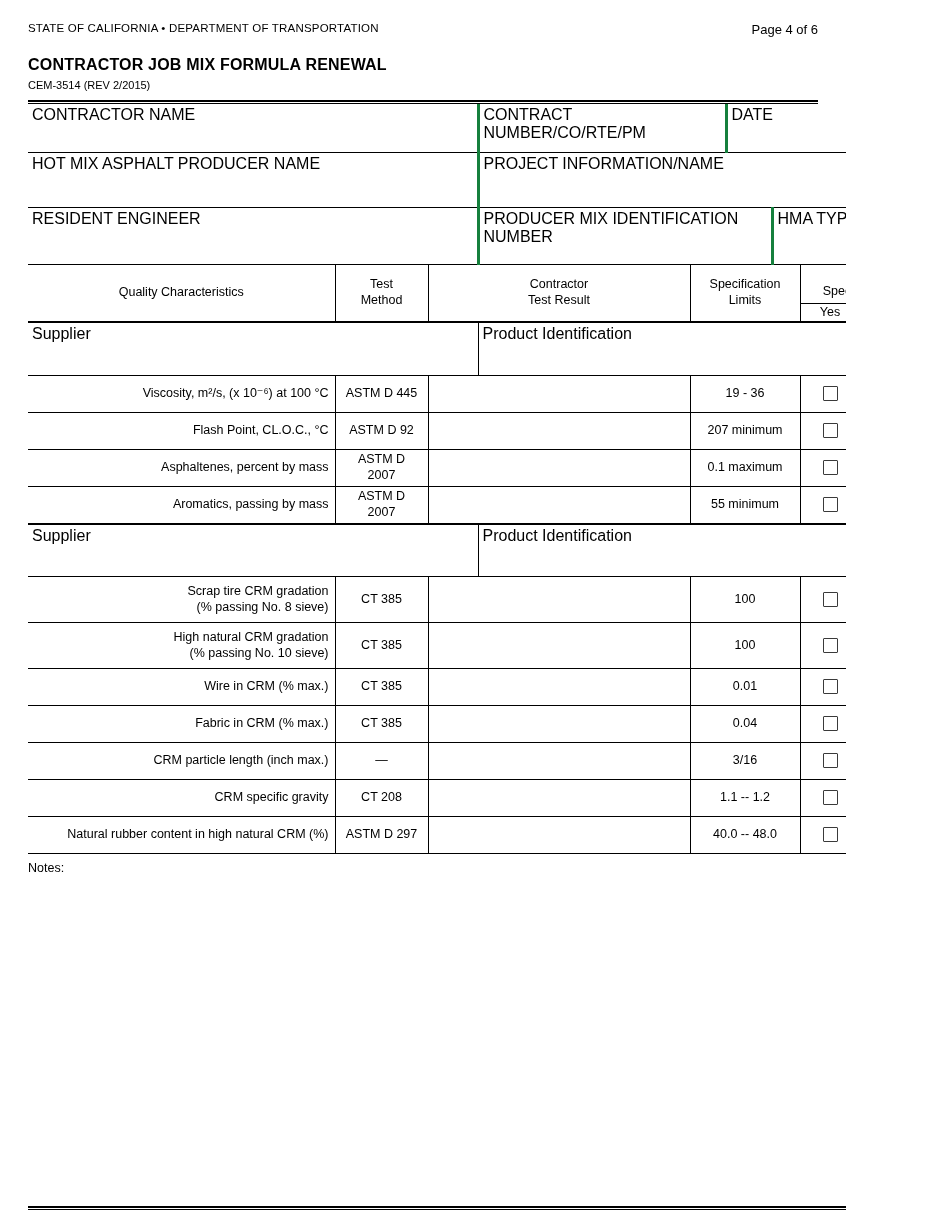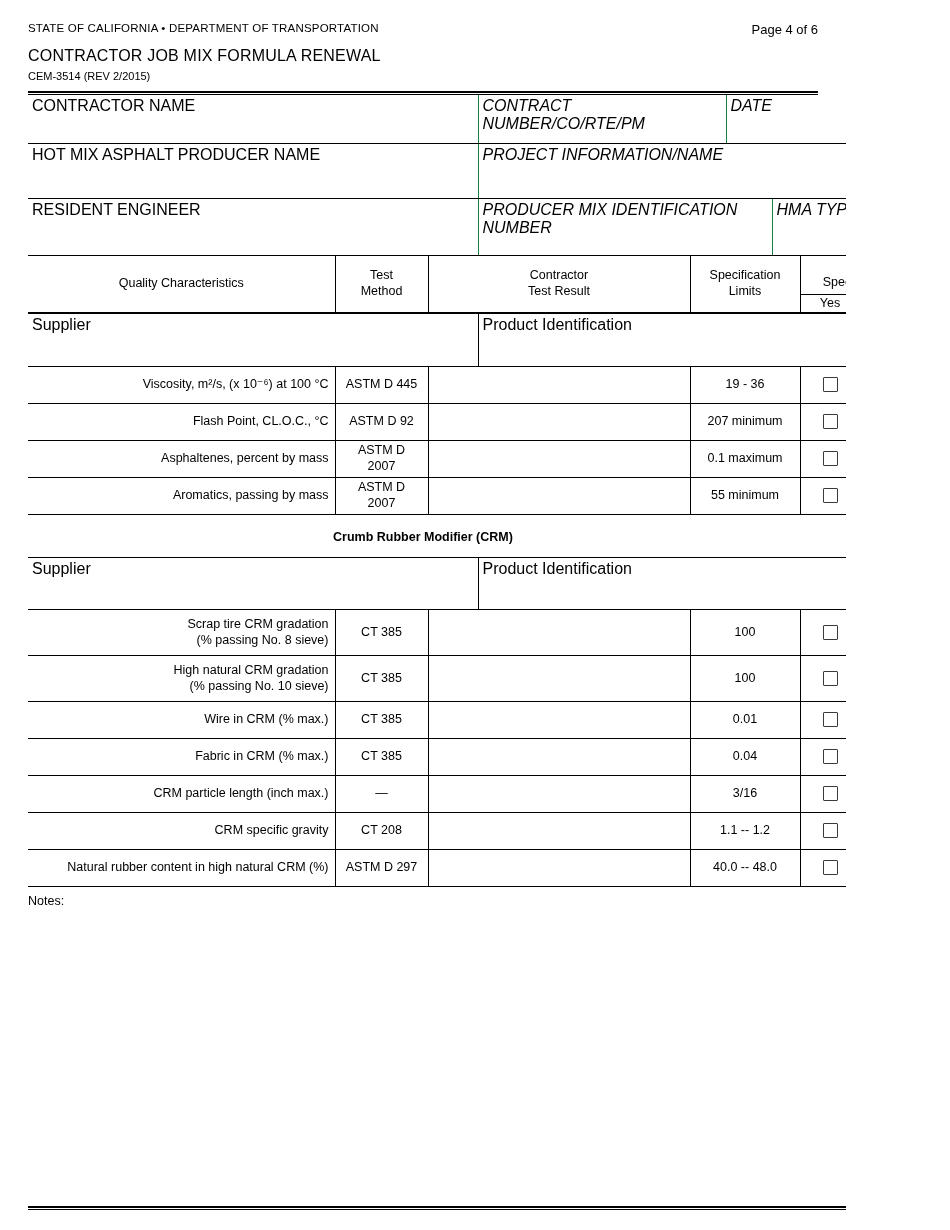--- a/index.html
+++ b/index.html
@@ -4,32 +4,32 @@
 <style>
   * { margin:0; padding:0; box-sizing:border-box; }
   html,body { background:#ffffff; }
   body { font-family:"Liberation Sans","DejaVu Sans",sans-serif; color:#000; }
   .page { position:relative; width:846px; height:1230px; background:#fff; overflow:hidden; }
   .content { padding:0 28px; }
 
   .top-row { display:flex; justify-content:space-between; align-items:flex-start; padding-top:22px; }
   .agency { font-size:11.5px; letter-spacing:.2px; }
   .page-num { font-size:13px; }
-  .form-title { font-size:16px; font-weight:normal; margin-top:10px; letter-spacing:.2px; }
+  .form-title { font-size:16px; font-weight:bold; margin-top:19px; letter-spacing:.2px; }
   .form-number { font-size:11px; margin-top:5px; }
 
   .double-rule { height:4px; border-top:2px solid #000; border-bottom:1px solid #000; margin-top:9px; }
   .bottom-rule { position:absolute; left:28px; width:894px; bottom:20px; height:4px; border-top:2px solid #000; border-bottom:1px solid #000; }
 
   table { border-collapse:collapse; table-layout:fixed; width:894px; }
   td { vertical-align:top; }
 
   
   .hf-table td { border-bottom:1px solid #000; padding:2px 4px; font-size:12px; }
-  .hf-table td.vline { border-left:1px solid #15803d;font-style:italic; }
+  .hf-table td.vline { border-left:3px solid #15803d; }
   .hf-r1 { height:48px; }
   .hf-r2 { height:55px; }
   .hf-r3 { height:57px; }
   .flabel { font-size:16px; }
 
   
   .mh-table td { border-bottom:1px solid #000; text-align:center; vertical-align:middle;
                  font-size:12.5px; white-space:pre-line; line-height:1.25; }
   .mh-table td.vline { border-left:1px solid #000; }
   .mh-r1 { height:39px; }
@@ -200,21 +200,20 @@
         <td class="tm vline">ASTM D
 2007</td>
         <td class="result vline"></td>
         <td class="limits vline">55 minimum</td>
         <td class="chk vline"><span class="checkbox"></span></td>
         <td class="chk vline"><span class="checkbox"></span></td>
       </tr>
     </tbody>
       </table>
 
-    <div class="section-title">Crumb Rubber Modifier (CRM)</div>
 
     <table class="sup-table">
       <colgroup>
           <col style="width:450px">
           <col style="width:444px">
         </colgroup>
       <tbody>
           <tr>
         <td>
           <span class="flabel">Supplier</span>

